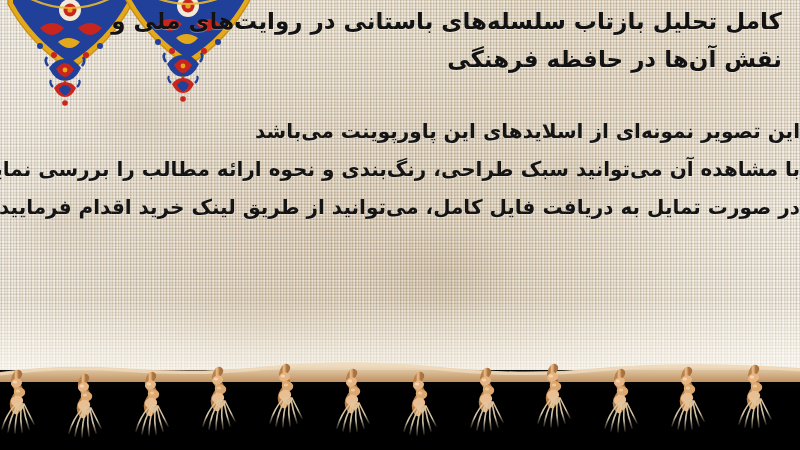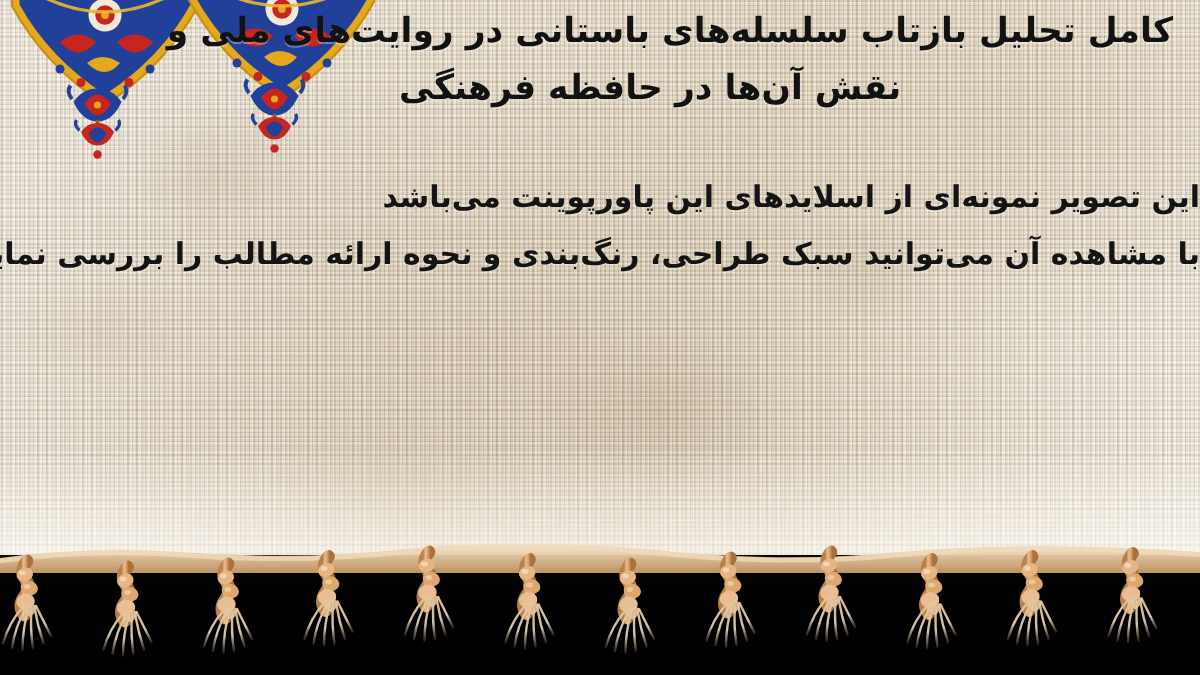--- a/index.html
+++ b/index.html
@@ -88,21 +88,21 @@
     width: 250px;
     height: 115px;
   }
 
   
   .title {
     position: absolute;
     right: 18px;
     top: 2px;
     width: 560px;
-    text-align: left;
+    text-align: right;
     color: #121212;
     font-size: 23px;
     font-weight: 700;
     line-height: 38px;
     letter-spacing: 0;
     direction: rtl;
     text-shadow: 0 1px 0 rgba(255,255,255,0.30);
   }
   .title .tline { display: block; white-space: nowrap; }
   .title .tline-2 { padding-left: 44px; }
@@ -216,20 +216,21 @@
   </div>
 
   <div class="title">
     <span class="tline tline-1">کامل تحلیل بازتاب سلسله‌های باستانی در روایت‌های ملی و</span>
     <span class="tline tline-2">نقش آن‌ها در حافظه فرهنگی</span>
   </div>
 
   <div class="body-text">
     <span class="bline">این تصویر نمونه‌ای از اسلایدهای این پاورپوینت می‌باشد</span>
     <span class="bline">با مشاهده آن می‌توانید سبک طراحی، رنگ‌بندی و نحوه ارائه مطالب را بررسی نمایید</span>
+    <span class="bline">در صورت تمایل به دریافت فایل کامل، می‌توانید از طریق لینک خرید اقدام فرمایید</span>
   </div>
 
   <div class="black-area"></div>
 
   <div class="fringe">
     <svg width="800" height="98" viewBox="0 0 800 98" xmlns="http://www.w3.org/2000/svg">
       <defs>
         <linearGradient id="cordg" x1="0" y1="0" x2="1" y2="0">
           <stop offset="0%" stop-color="#b9814a"></stop>
           <stop offset="35%" stop-color="#e8bd8a"></stop>

